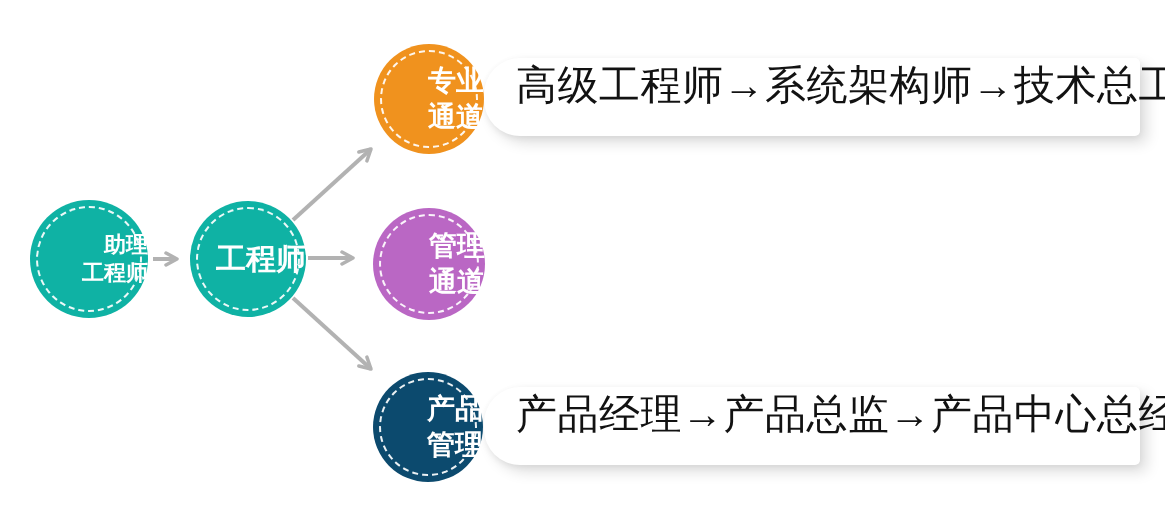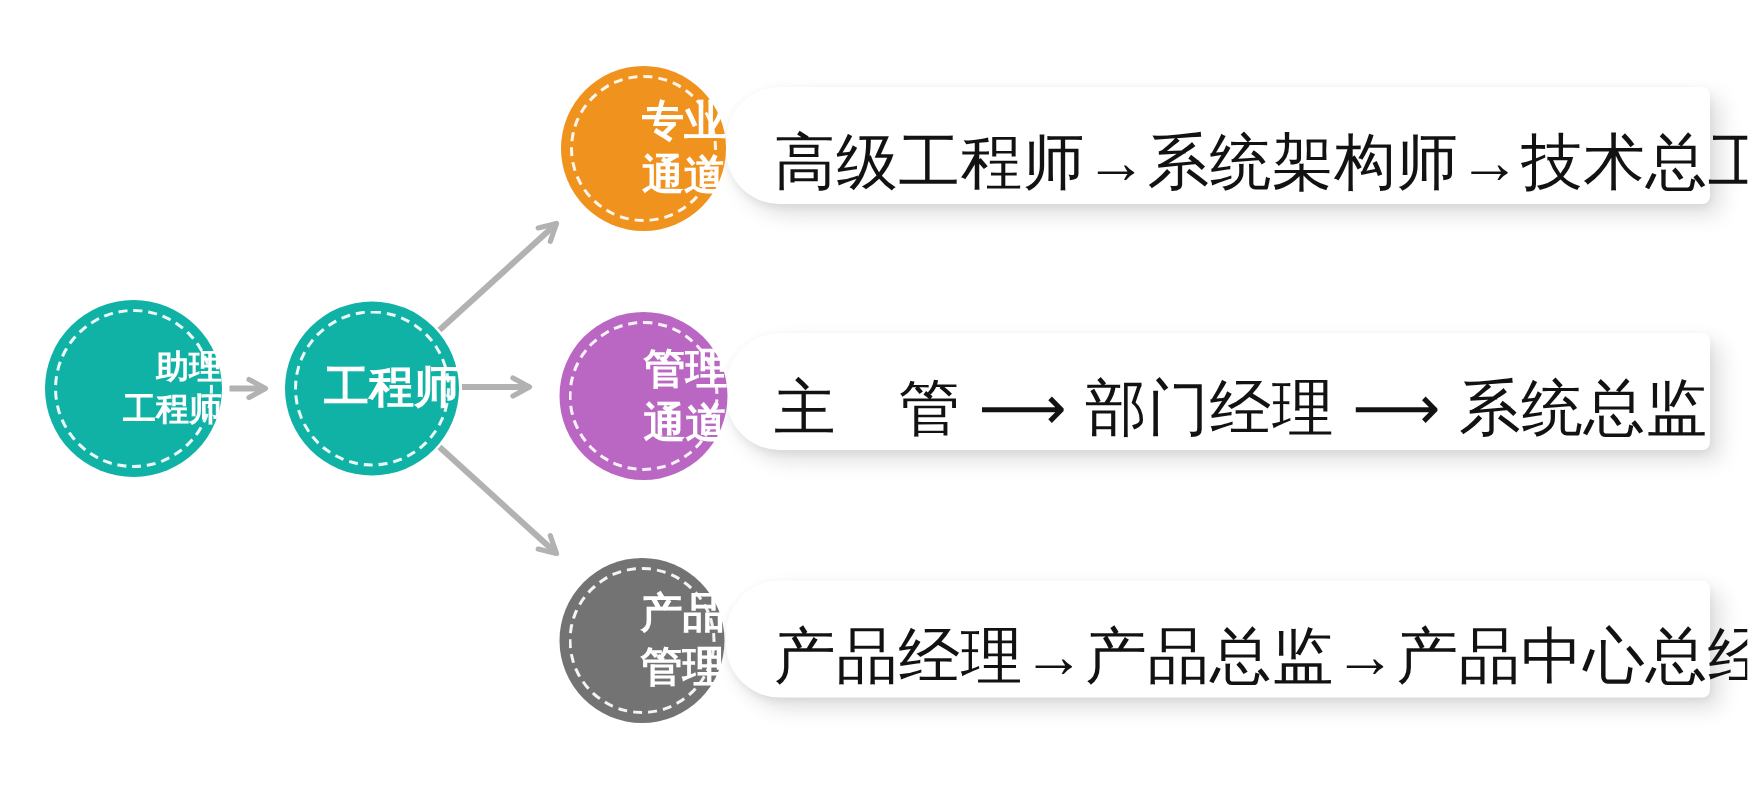--- a/index.html
+++ b/index.html
@@ -40,39 +40,39 @@
     content: "";
     position: absolute;
     inset: 6px;
     border: 2px dashed rgba(255,255,255,0.92);
     border-radius: 50%;
     pointer-events: none;
   }
   .teal   { background: #0fb2a4; }
   .orange { background: #f0921e; }
   .purple { background: #ba67c4; }
-  .blue   { background: #737373; }
+  .blue   { background: #0c4a6e; }
 
   .node-a { left: 30px;  top: 200px; width: 118px; height: 118px; font-size: 22px; }
   .node-b { left: 190px; top: 201px; width: 116px; height: 116px; font-size: 30px; }
   .badge-pro  { left: 374px; top: 44px;  width: 110px; height: 110px; font-size: 28px; }
   .badge-mgmt { left: 373px; top: 208px; width: 112px; height: 112px; font-size: 28px; }
   .badge-prod { left: 373px; top: 372px; width: 110px; height: 110px; font-size: 28px; }
 
   
   .row-box {
     position: absolute;
     left: 484px;
     width: 656px;
     height: 78px;
     background: #ffffff;
     border-radius: 36px 5px 5px 36px;
     box-shadow: 7px 7px 14px rgba(0,0,0,0.13), 0 2px 6px rgba(0,0,0,0.06);
     display: flex;
-    align-items: flex-end;
+    align-items: flex-start;
     padding-left: 32px;
     box-sizing: border-box;
     z-index: 2;
     white-space: nowrap;
   }
   .row-1 { top: 58px; }
   .row-2 { top: 222px; }
   .row-3 { top: 387px; }
   .row-text {
     font-size: 41px;
@@ -108,23 +108,20 @@
   </div>
 
   <div class="row-box row-1">
     <span class="row-text">高级工程师→系统架构师→技术总工</span>
   </div>
   <div class="node orange badge-pro">
     <div>专业</div>
     <div>通道</div>
   </div>
 
-  <div class="row-box row-2">
-    <span class="row-text">主　管 ⟶ 部门经理 ⟶ 系统总监</span>
-  </div>
   <div class="node purple badge-mgmt">
     <div>管理</div>
     <div>通道</div>
   </div>
 
   <div class="row-box row-3">
     <span class="row-text">产品经理→产品总监→产品中心总经理</span>
   </div>
   <div class="node blue badge-prod">
     <div>产品</div>

